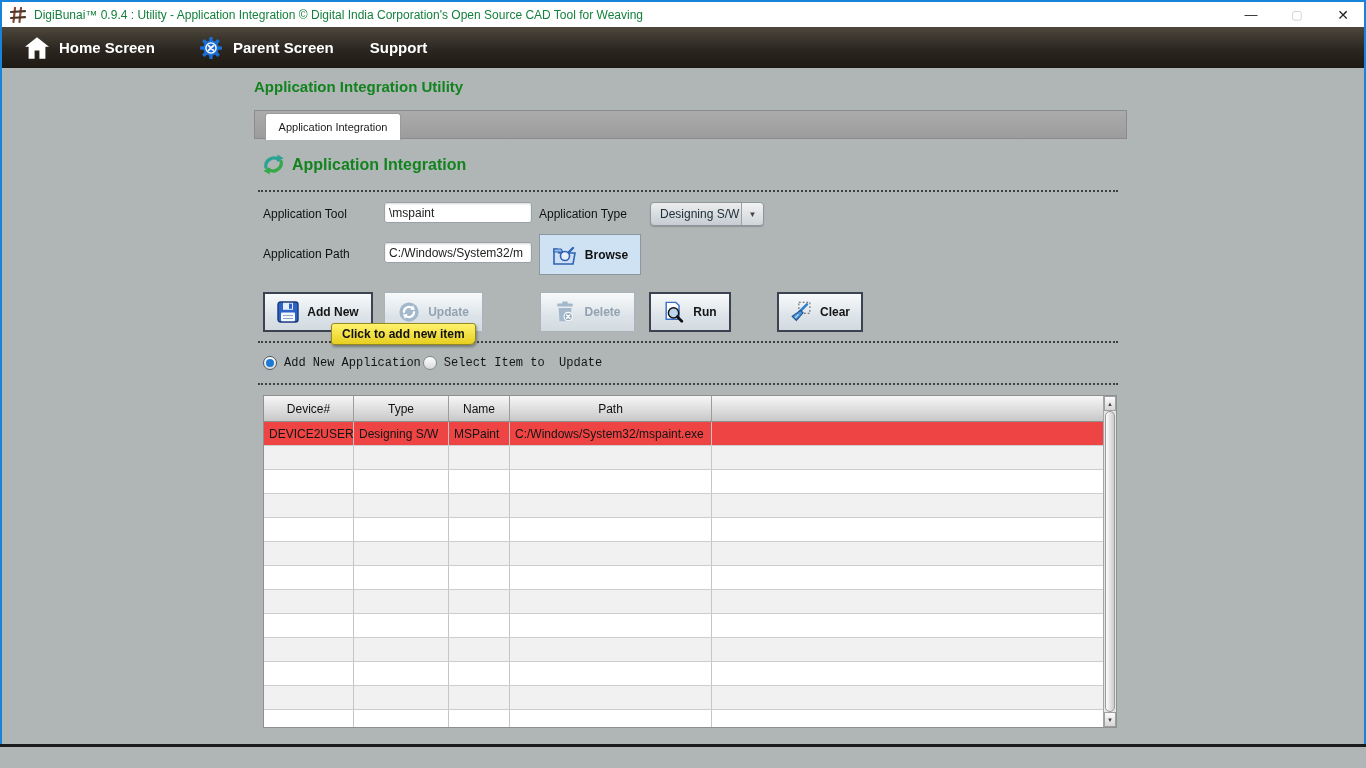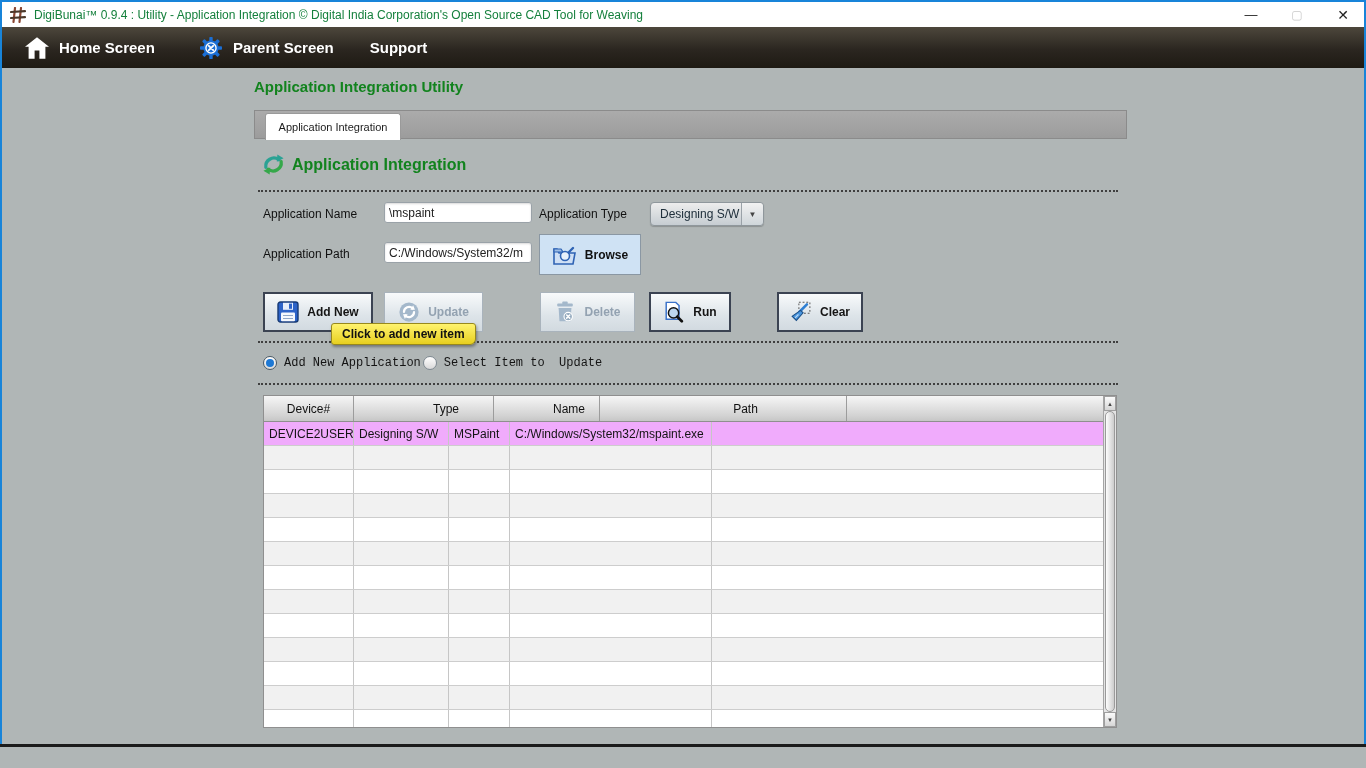--- a/index.html
+++ b/index.html
@@ -84,29 +84,29 @@
     border:1px solid #7f8a92;position:relative;margin-right:7px;box-sizing:border-box;cursor:pointer;}
   .radio.selected{border-color:#4a5a66;}
   .radio.selected::after{content:'';position:absolute;left:2px;top:2px;width:8px;height:8px;
     border-radius:50%;background:#1d78d4;}
   .rlabel{white-space:pre;margin-right:2px;font-family:Liberation Mono, monospace;}
 
   
   .tablewrap{position:absolute;left:263px;top:327px;width:854px;height:333px;border:1px solid #8f8f8f;
     background:#fff;box-sizing:border-box;overflow:hidden;}
   .thead{display:flex;height:26px;background:linear-gradient(#f6f6f6,#d2d2d2 80%,#c6c6c6);
-    border-bottom:1px solid #8f8f8f;box-sizing:border-box;gap:45px;}
+    border-bottom:1px solid #8f8f8f;box-sizing:border-box;}
   .th{display:flex;align-items:center;justify-content:center;font-size:12px;color:#111;
     border-right:1px solid #9c9c9c;box-sizing:border-box;cursor:pointer;}
   .trow{display:flex;height:24px;border-bottom:1px solid #cdcdcd;box-sizing:border-box;}
   .tcell{display:flex;align-items:center;font-size:12px;color:#141414;padding:0 5px;
     border-right:1px solid #c6c6c6;box-sizing:border-box;overflow:hidden;white-space:nowrap;}
   .c0{width:90px}.c1{width:95px}.c2{width:61px}.c3{width:202px}
   .c4{flex:1;border-right:none;}
-  .r-first{background:#f0abfc;}
+  .r-first{background:#ef4444;}
   .r-gray{background:#f1f1f1;}
   .r-white{background:#ffffff;}
   .tbody{width:841px;}
   .scrollbar{position:absolute;right:0;top:0;width:13px;height:100%;background:#e4e4e4;
     border-left:1px solid #a5a5a5;box-sizing:border-box;}
   .sb-btn{position:absolute;left:0;width:100%;height:15px;background:linear-gradient(#fbfbfb,#d6d6d6);
     border:1px solid #9f9f9f;box-sizing:border-box;display:flex;align-items:center;justify-content:center;
     font-size:6px;color:#444;cursor:pointer;}
   .sb-up{top:0}.sb-down{bottom:0}
   .sb-thumb{position:absolute;left:1px;top:15px;width:10px;height:301px;border-radius:5px;
@@ -187,21 +187,21 @@
         <path d="M4 15 A 8.5 8.5 0 0 1 17.5 7" fill="none" stroke="#2aa294" stroke-width="3.4" stroke-linecap="round"></path>
         <path d="M20 9 A 8.5 8.5 0 0 1 6.5 17" fill="none" stroke="#35a84a" stroke-width="3.4" stroke-linecap="round"></path>
         <polygon points="16,1.5 22.5,5.5 15.5,9" fill="#2aa294"></polygon>
         <polygon points="8,22.5 1.5,18.5 8.5,15" fill="#35a84a"></polygon>
       </svg>
       <span class="h2">Application Integration</span>
     </div>
 
     <div class="dashed d1"></div>
 
-    <span class="flabel l-name">Application Name</span>
+    <span class="flabel l-name">Application Tool</span>
     <input class="tinput i-name" type="text" value="\mspaint" style="">
     <span class="flabel l-type">Application Type</span>
     <div class="dropdown">
       <span class="dd-value">Designing S/W</span>
       <span class="dd-arrow">▼</span>
     </div>
     <span class="flabel l-path">Application Path</span>
     <input class="tinput i-path" type="text" value="C:/Windows/System32/m" style="">
     <div class="browse">
       <svg viewBox="0 0 26 24">

